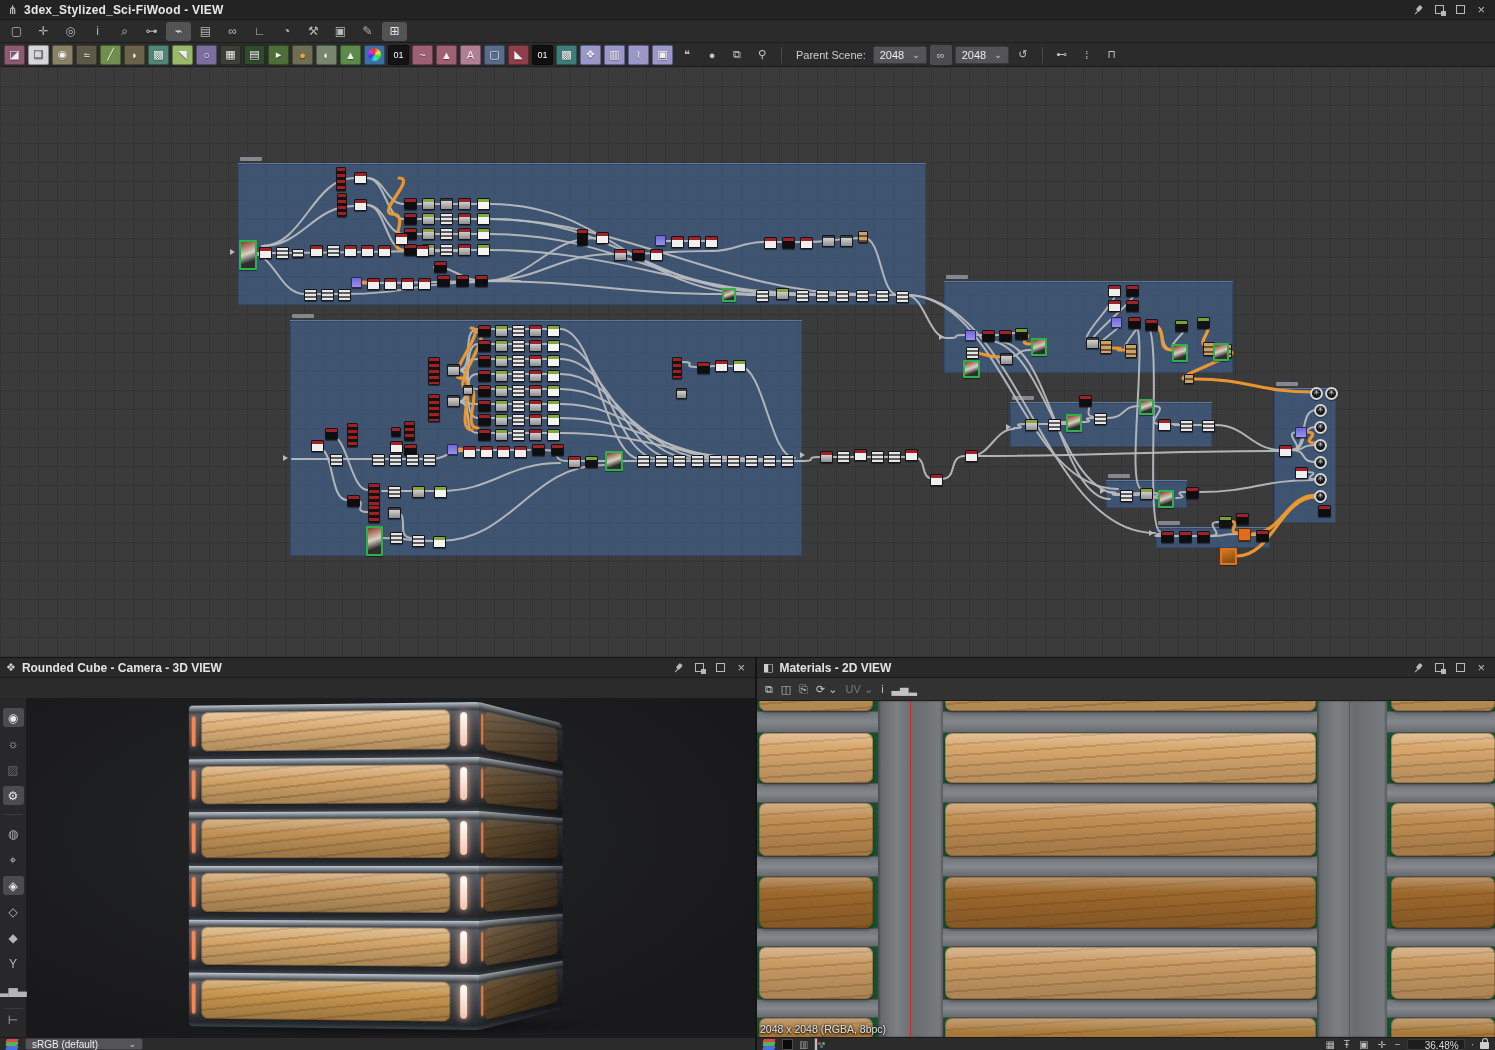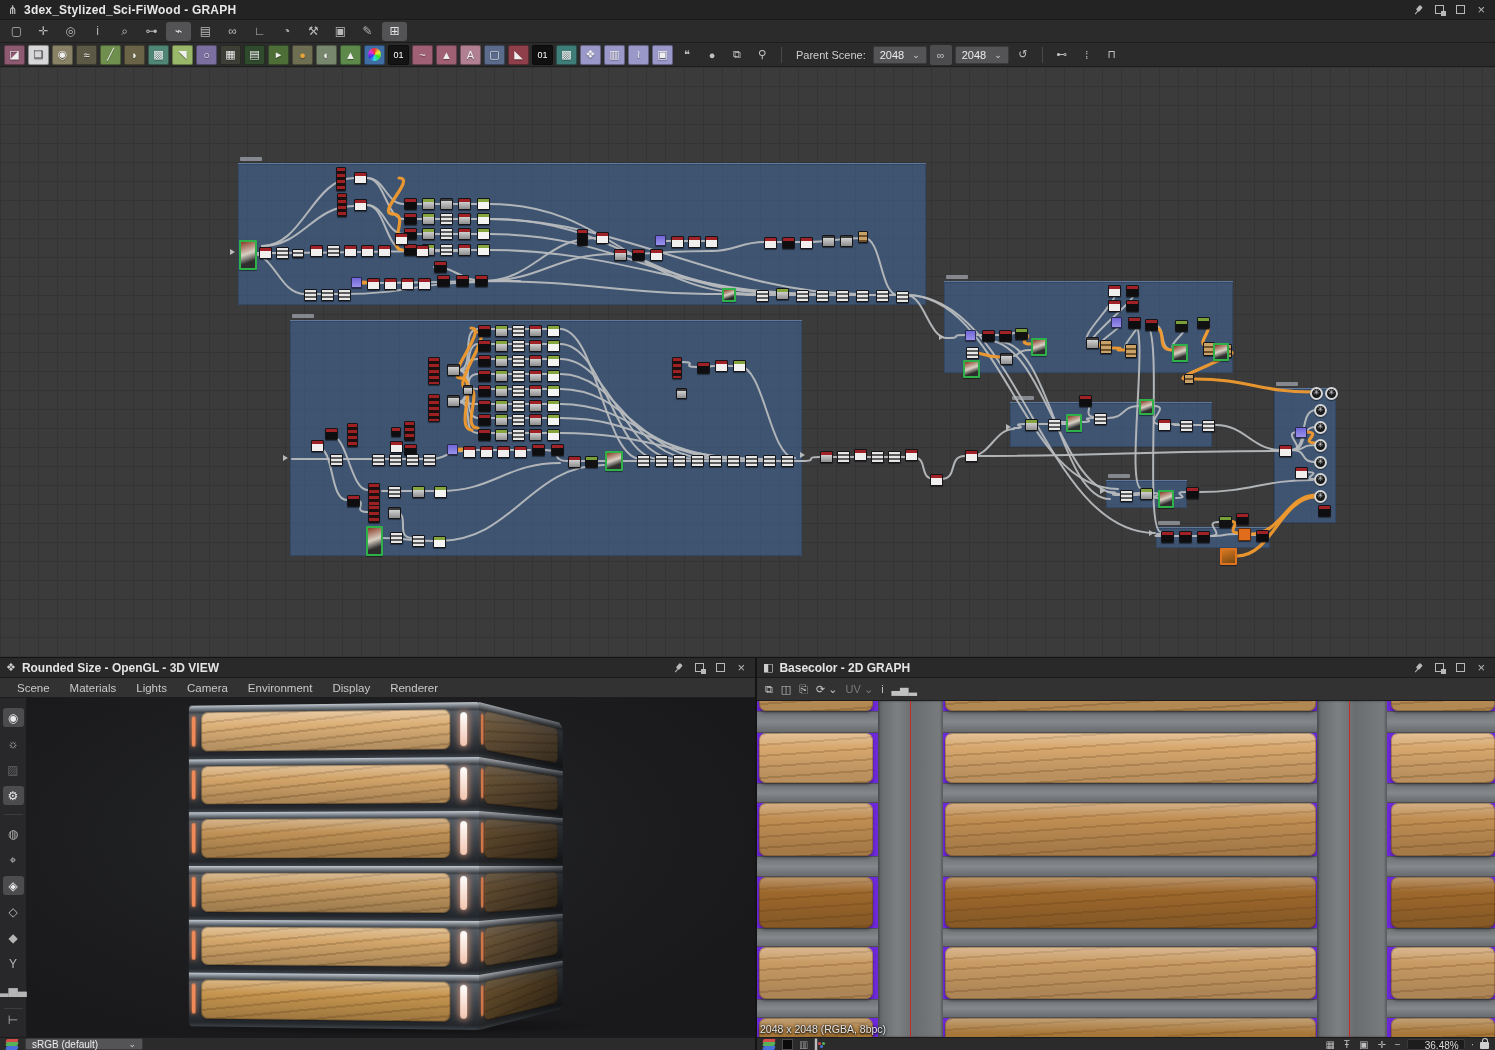--- a/index.html
+++ b/index.html
@@ -94,21 +94,21 @@
      background:linear-gradient(180deg,#ffffff,#f2c4ae);box-shadow:0 0 7px 1px rgba(255,170,130,.75)}
   .glowL{position:absolute;left:3px;top:20%;width:4px;height:56%;border-radius:3px;background:#ef8a58;
      box-shadow:0 0 5px rgba(239,120,60,.8)}
   #cube-side .wood{left:8px;right:10px;filter:brightness(.58) saturate(.92)}
   #cube-side::after{content:"";position:absolute;inset:0;background:linear-gradient(90deg,rgba(30,18,6,.15),rgba(0,0,0,.5))}
   #cube-shadow{position:absolute;border-radius:50%;background:radial-gradient(ellipse,rgba(0,0,0,.55),transparent 70%)}
   
   #tb2d{height:23px;background:#323233;display:flex;align-items:center;gap:8px;padding:0 8px;border-bottom:1px solid #1c1c1d}
   #tb2d span{color:#c2c2c2;font-size:11px}
   #tb2d .dim{color:#7a7a7c}
-  #vp2d{position:absolute;left:0;top:43px;right:0;bottom:13px;background:#6d28d9;overflow:hidden}
+  #vp2d{position:absolute;left:0;top:43px;right:0;bottom:13px;background:#14532d;overflow:hidden}
   .beam{position:absolute;left:0;right:0;background:linear-gradient(180deg,#6e7174,#84878b 50%,#65686b);
         box-shadow:inset 0 1px 0 rgba(0,0,0,.25),inset 0 -1px 0 rgba(0,0,0,.25)}
   .post{position:absolute;top:0;bottom:0;background:linear-gradient(90deg,#64676a,#7d8083 30%,#6a6d70 55%,#7a7d80);
         box-shadow:inset 2px 0 2px rgba(0,0,0,.25),inset -2px 0 2px rgba(0,0,0,.25)}
   .plank{position:absolute;border-radius:7px;
      background-image:linear-gradient(180deg,rgba(255,255,255,.30),rgba(255,255,255,0) 30%,rgba(0,0,0,.14) 86%),
        repeating-linear-gradient(176deg,rgba(92,53,15,.20) 0 2px,transparent 2px 11px);
      box-shadow:0 2px 3px rgba(0,0,0,.35),inset 0 0 0 1px rgba(60,35,10,.28)}
   .seam{position:absolute;top:0;bottom:0;width:1px}
   #status2d{position:absolute;left:3px;bottom:2px;color:#e3e5e7;font-size:10.5px;
@@ -124,21 +124,21 @@
   .mon-ico::after{content:"";position:absolute;left:2px;top:3px;width:3px;height:3px;border-radius:50%;background:#d84b4b;
      box-shadow:4px 0 0 #58b158,2px 3px 0 #4b6fd8}
   .hl{background:#4c4c4f;border-radius:2px;padding:1px}
 </style>
 </head>
 <body>
 
 <div class="panel" id="graph-panel" style="left:0;top:0;width:1495px;height:657px">
   <div class="titlebar">
     <span class="app-ico">⋔</span>
-    <span class="ttl">3dex_Stylized_Sci-FiWood - GRAPH</span>
+    <span class="ttl">3dex_Stylized_Sci-FiWood - VIEW</span>
     <span class="winctl">
       <span class="pin-ico"></span>
       <span class="float-ico"></span>
       <span class="max-ico"></span>
       <span style="font-size:13px">×</span>
     </span>
   </div>
   <div class="toolrow" id="row1">
       <div class="tb1">▢</div>
       <div class="tb1">✛</div>
@@ -610,37 +610,28 @@
         <div class="nd o" style="left: 1238px; top: 461px; width: 13px; height: 13px;"></div>
         <div class="nd k" style="left: 1256px; top: 463px; width: 13px; height: 12px;"></div>
         <div class="nd of" style="left: 1220px; top: 481px; width: 17px; height: 17px;"></div>
       </div>
   </div>
 </div>
 
 <div class="panel" id="p3d" style="left:0;top:658px;width:755px;height:392px">
   <div class="phead">
     <span class="pico">❖</span>
-    <span class="pttl">Rounded Size - OpenGL - 3D VIEW</span>
+    <span class="pttl">Rounded Cube - Camera - 3D VIEW</span>
     <span class="winctl">
       <span class="pin-ico"></span>
       <span class="float-ico"></span>
       <span class="max-ico"></span>
       <span style="font-size:13px">×</span>
     </span>
   </div>
-  <div class="menubar" id="menu3d">
-      <span>Scene</span>
-      <span>Materials</span>
-      <span>Lights</span>
-      <span>Camera</span>
-      <span>Environment</span>
-      <span>Display</span>
-      <span>Renderer</span>
-    </div>
   <div id="vp3d">
     <div class="cube-wrap">
       <div id="cube-shadow" style="left: 170px; top: 318px; width: 440px; height: 20px;"></div>
       <div id="cube-front" style="left: 180px; top: 4px; width: 300px; height: 328px; transform: perspective(1600px) rotateY(-7deg);">
           <div class="clayer">
             <div class="wood" style="background-color: rgb(220, 176, 119);"></div>
             <div class="glowL"></div>
             <div class="glowR"></div>
           </div>
           <div class="clayer">
@@ -722,21 +713,21 @@
     <span class="select" style="min-width:118px;height:12px;padding:0 6px">
       <span style="font-size:10px">sRGB (default)</span>
         <span class="chev" style="margin-left:auto">⌄</span>
     </span>
   </div>
 </div>
 
 <div class="panel" id="p2d" style="left:757px;top:658px;width:738px;height:392px">
   <div class="phead">
     <span class="pico">◧</span>
-    <span class="pttl">Basecolor - 2D GRAPH</span>
+    <span class="pttl">Materials - 2D VIEW</span>
     <span class="winctl">
       <span class="pin-ico"></span>
       <span class="float-ico"></span>
       <span class="max-ico"></span>
       <span style="font-size:13px">×</span>
     </span>
   </div>
   <div id="tb2d">
       <span>⧉</span>
       <span>◫</span>

